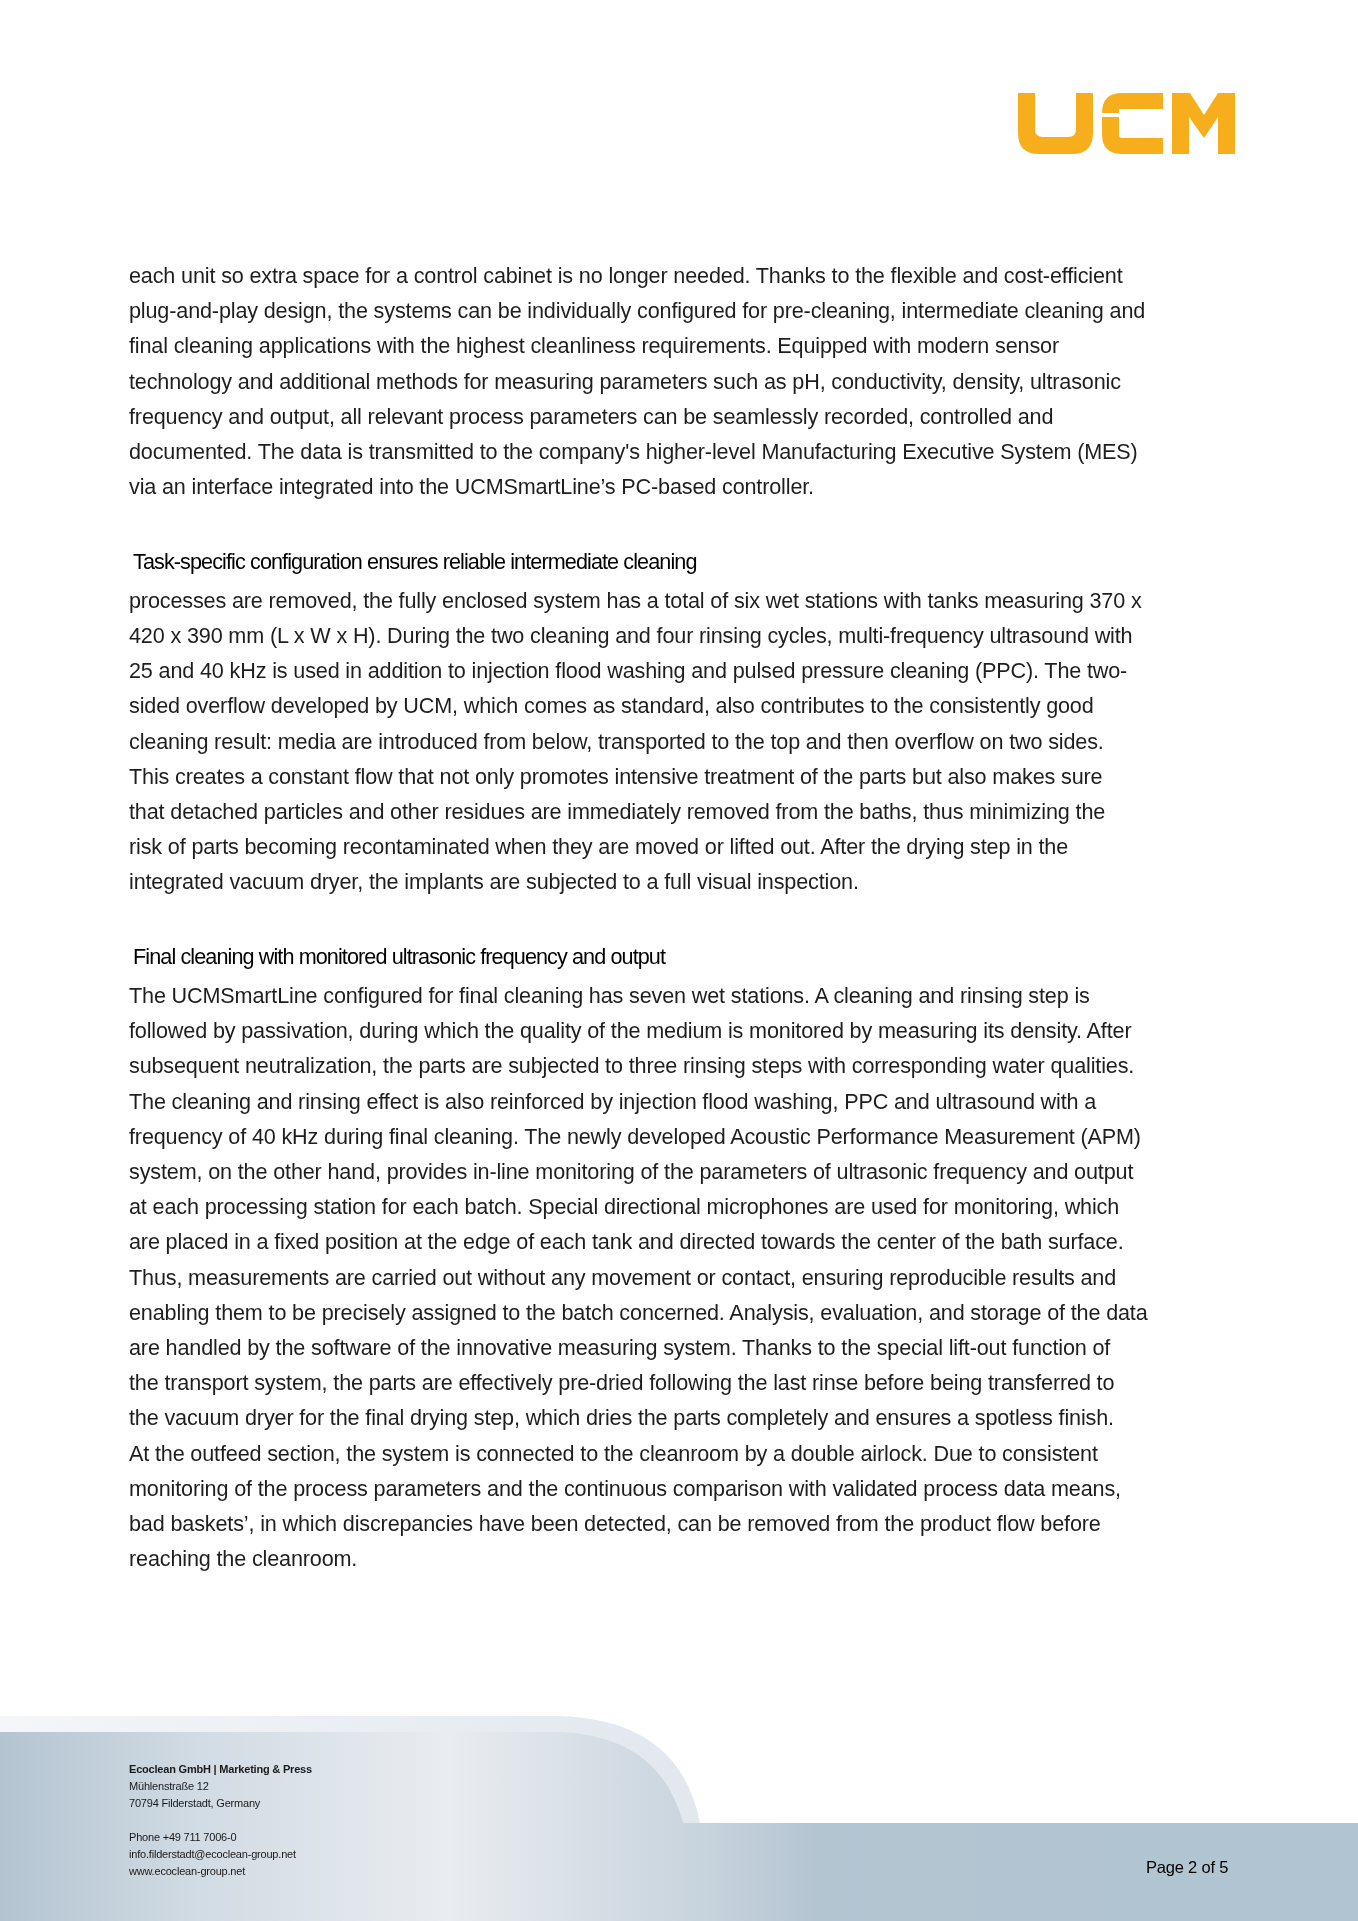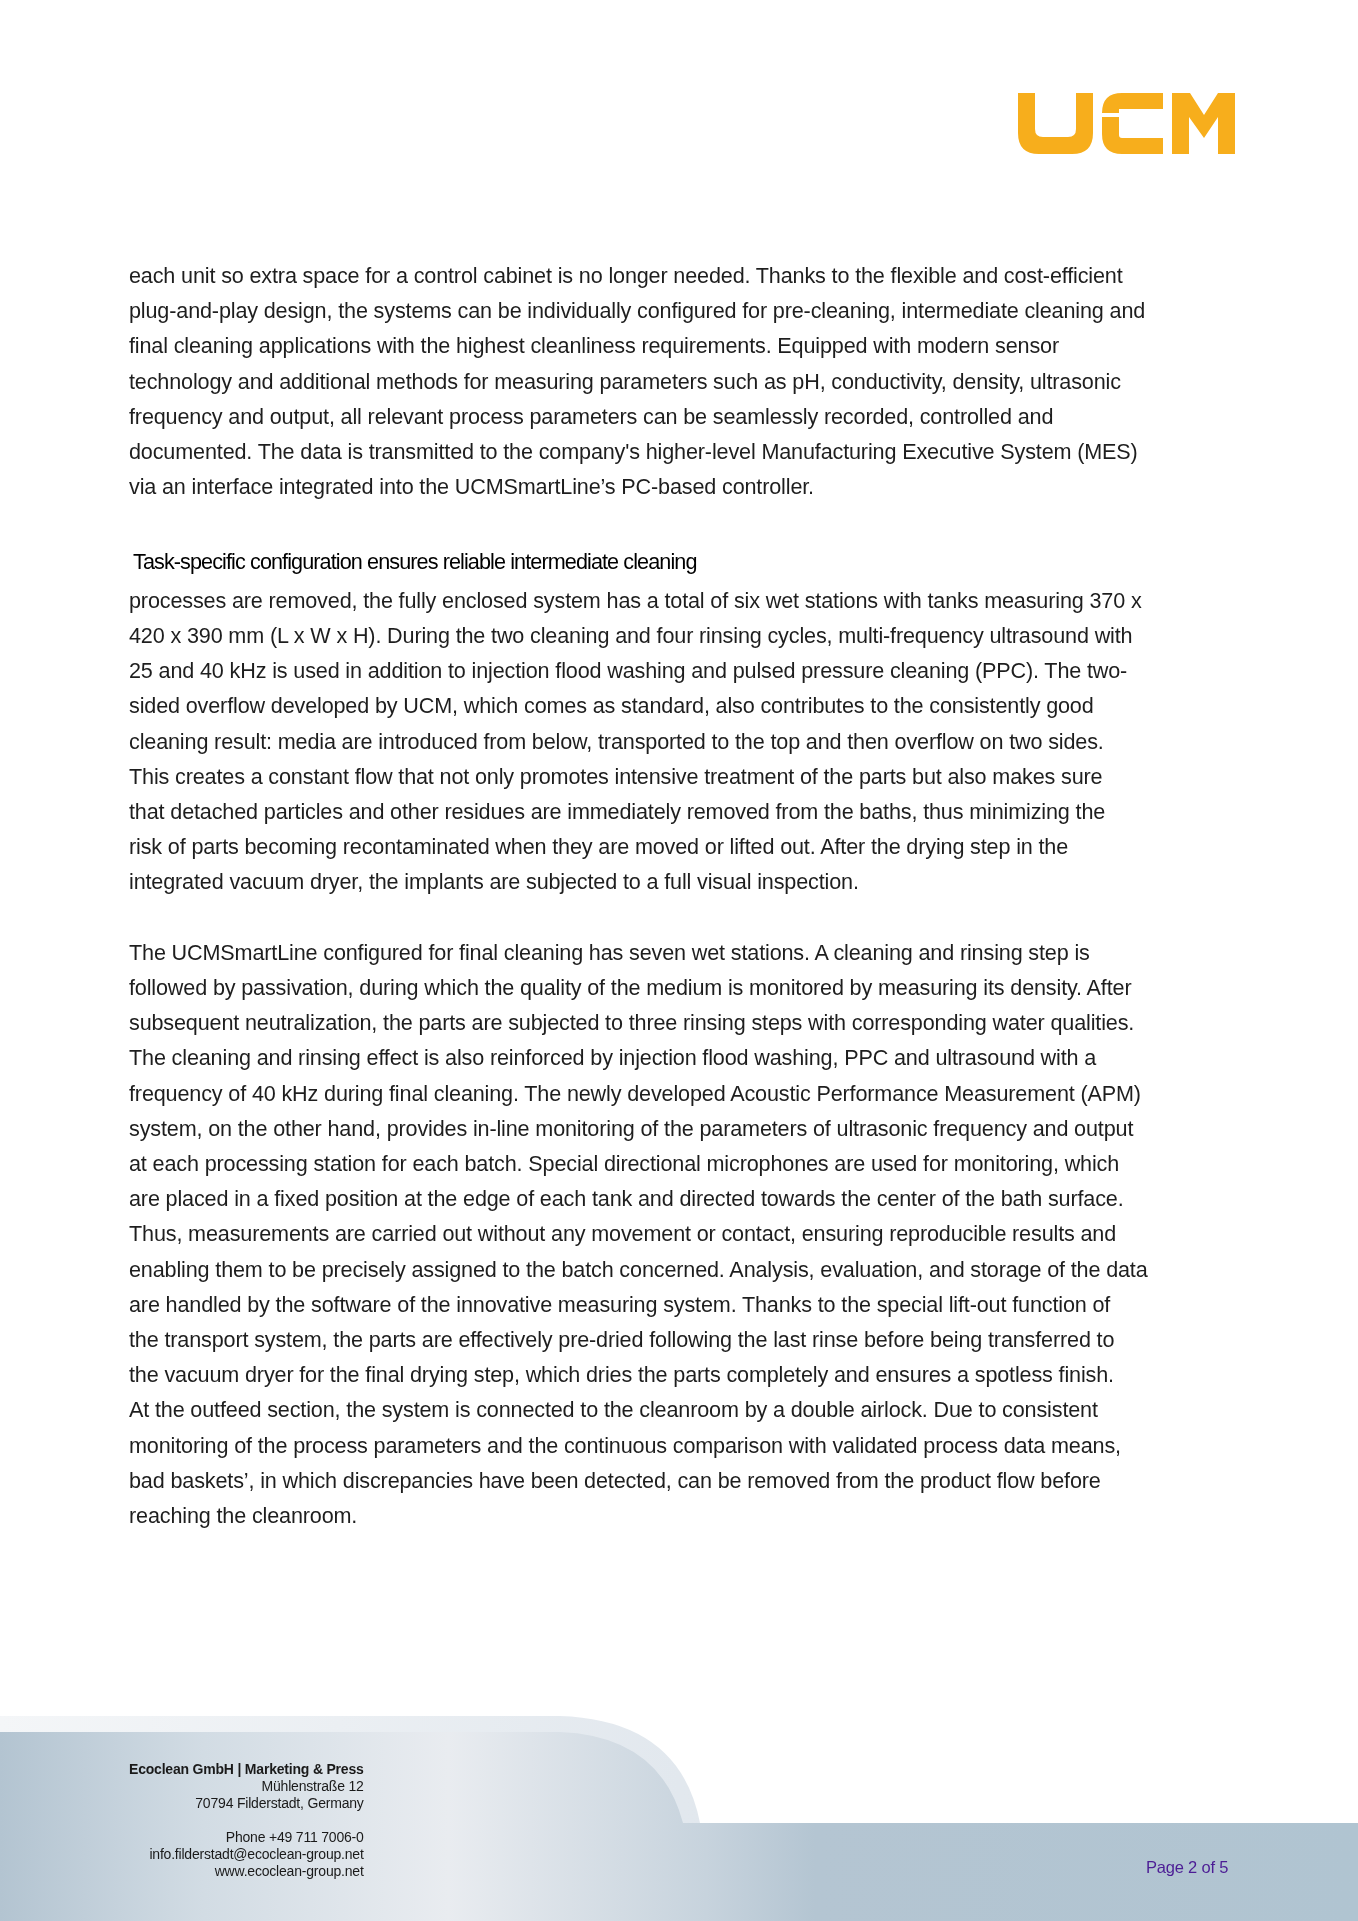--- a/index.html
+++ b/index.html
@@ -21,29 +21,28 @@
   .content .gap { height: 35.2px; }
   .content h2 {
     margin: 4px; font-size: 21.6px; font-weight: normal; line-height: 35.2px;
     letter-spacing: -0.9px; font-stretch: condensed;
     color: #000;
   }
   .footer-bg { position: absolute; left: 0; top: 1700px; width: 1358px; height: 221px; }
   .footer-bg svg { width: 100%; height: 100%; display: block; }
   .footer-text {
     position: absolute; left: 129px; top: 1761px;
-    font-size: 14px; line-height: 17px; color: #1a1a1a;
+    font-size: 11px; line-height: 17px; color: #1a1a1a;
     letter-spacing: -0.2px;
-    text-align: right;
   }
   .footer-text .bold { font-weight: bold; }
   .footer-text .spacer { height: 17px; }
   .page-num {
     position: absolute; left: 1146px; top: 1858px;
-    font-size: 16.5px; color: #4c1d95; letter-spacing: -0.2px;
+    font-size: 16.5px; color: #000000; letter-spacing: -0.2px;
   }
 </style>
 </head>
 <body>
 
 <div class="logo">
   <svg viewBox="0 0 217 61">
 
     <path d="M0 0 H17 V36 Q17 44 25 44 H50 Q58 44 58 36 V0 H75 V40 Q75 61 54 61 H21 Q0 61 0 40 Z" fill="#f7ae1c"></path>
 
@@ -73,20 +72,21 @@
     <p>25 and 40 kHz is used in addition to injection flood washing and pulsed pressure cleaning (PPC). The two-</p>
     <p>sided overflow developed by UCM, which comes as standard, also contributes to the consistently good</p>
     <p>cleaning result: media are introduced from below, transported to the top and then overflow on two sides.</p>
     <p>This creates a constant flow that not only promotes intensive treatment of the parts but also makes sure</p>
     <p>that detached particles and other residues are immediately removed from the baths, thus minimizing the</p>
     <p>risk of parts becoming recontaminated when they are moved or lifted out. After the drying step in the</p>
     <p>integrated vacuum dryer, the implants are subjected to a full visual inspection.</p>
   </div>
   <div class="gap"></div>
 
+  <h2>Final cleaning with monitored ultrasonic frequency and output</h2>
   <div>
     <p>The UCMSmartLine configured for final cleaning has seven wet stations. A cleaning and rinsing step is</p>
     <p>followed by passivation, during which the quality of the medium is monitored by measuring its density. After</p>
     <p>subsequent neutralization, the parts are subjected to three rinsing steps with corresponding water qualities.</p>
     <p>The cleaning and rinsing effect is also reinforced by injection flood washing, PPC and ultrasound with a</p>
     <p>frequency of 40 kHz during final cleaning. The newly developed Acoustic Performance Measurement (APM)</p>
     <p>system, on the other hand, provides in-line monitoring of the parameters of ultrasonic frequency and output</p>
     <p>at each processing station for each batch. Special directional microphones are used for monitoring, which</p>
     <p>are placed in a fixed position at the edge of each tank and directed towards the center of the bath surface.</p>
     <p>Thus, measurements are carried out without any movement or contact, ensuring reproducible results and</p>

